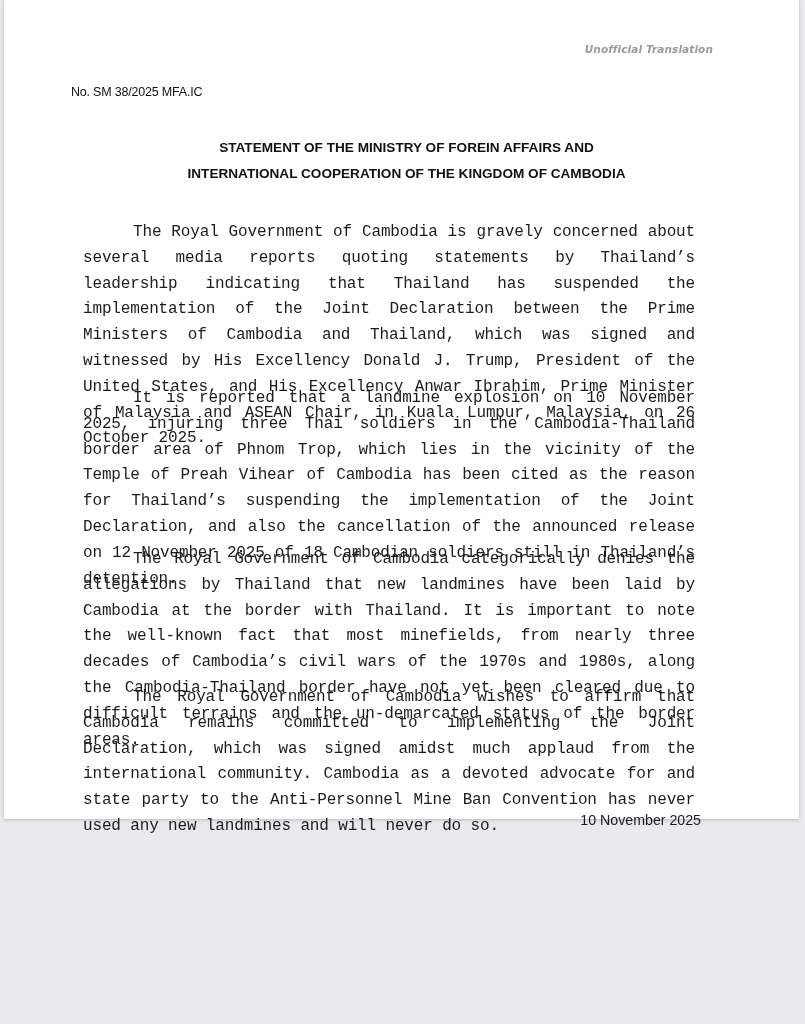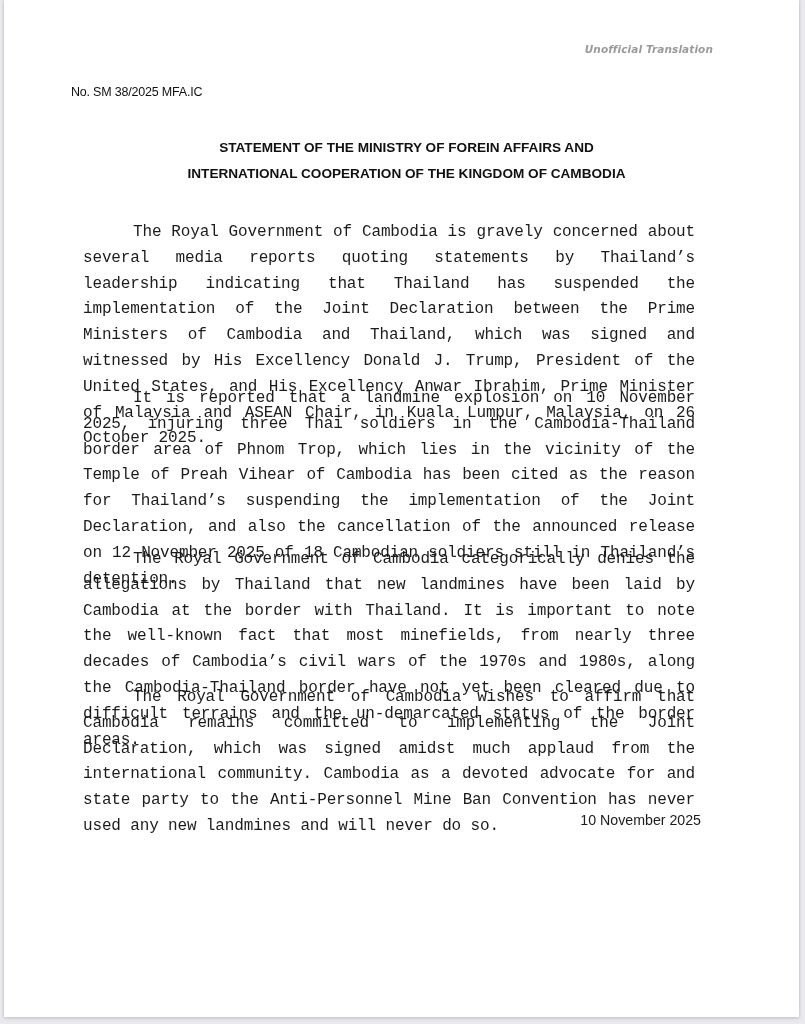--- a/index.html
+++ b/index.html
@@ -12,21 +12,21 @@
       background: #e9e9ee;
       position: relative;
       overflow: hidden;
       font-family: "Liberation Sans", sans-serif;
     }
     .page {
       position: absolute;
       left: 4px;
       top: 0;
       width: 795px;
-      height: 1017px;
+      height: 819px;
       background: #ffffff;
       box-shadow: 0 0 3px rgba(0,0,0,0.18), 0 2px 4px rgba(0,0,0,0.08);
     }
     .unofficial {
       position: absolute;
       top: 43px;
       right: 86px;
       font-family: "DejaVu Sans", sans-serif;
       font-style: italic;
       font-weight: bold;

